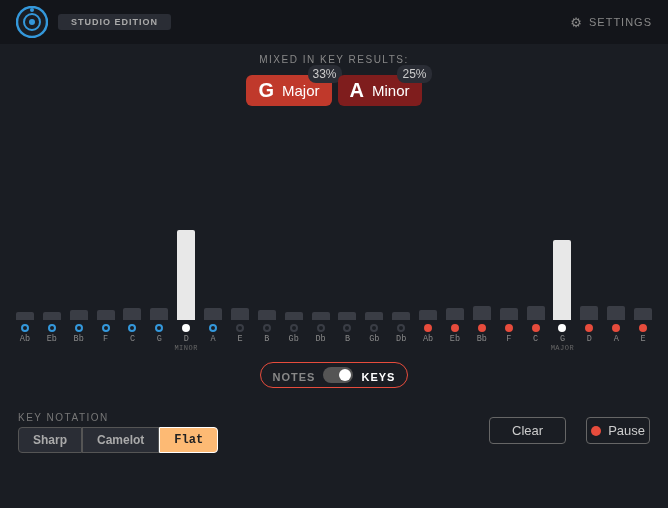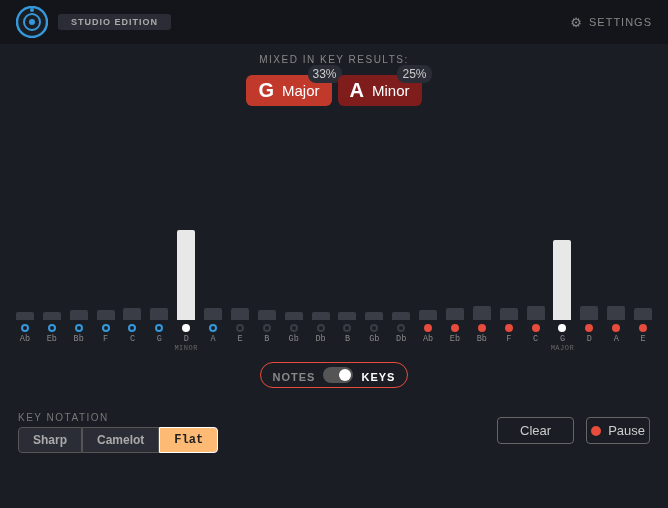--- a/index.html
+++ b/index.html
@@ -279,21 +279,21 @@
       border-radius: 0 4px 4px 0;
     }
     .notation-btn.active {
       background: #fdba74;
       color: #222;
       border-color: #fff;
       font-family: Liberation Mono, monospace;
     }
     .action-buttons {
       display: flex;
-      gap: 12px;
+      gap: 20px;
       margin-left: auto;
       margin-top: 4px;
     }
     .clear-btn {
       padding: 5px 22px;
       background: transparent;
       border: 1.5px solid #666;
       color: #ccc;
       font-size: 13px;
       border-radius: 4px;

